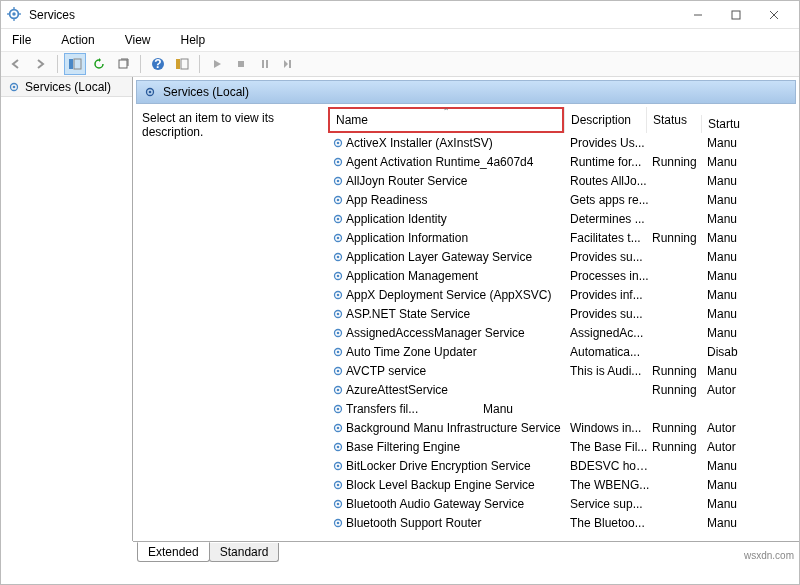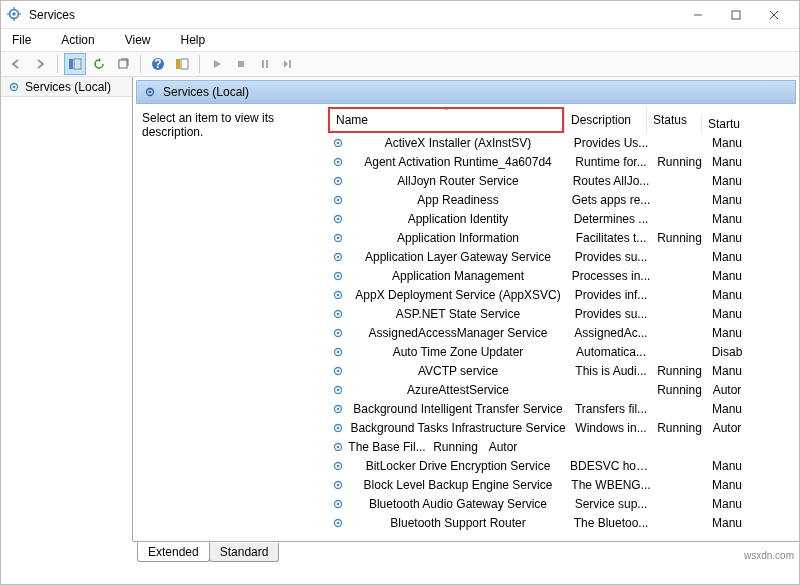--- a/index.html
+++ b/index.html
@@ -25,21 +25,21 @@
 .grid-col { flex: 1; display: flex; flex-direction: column; overflow: hidden; position: relative; }
 .grid-header { display: flex; border: 2px solid #d63c3c; height: 26px; align-items: stretch; background: #fff; }
 .grid-header .cell { border-right: 0px solid #ddd; display: flex; align-items: center; padding: 0 6px; position: relative; background:#fff;}
 .grid-header-after { display:flex; height:26px; align-items:stretch;background:#fff;}
 .grid-header-after .cell{border-left:1px solid #e8e8e8; display:flex; align-items:center; padding:0 6px;}
 .name-h { width: 232px; }
 .desc-h { width: 82px; }
 .stat-h { width: 55px; }
 .start-h { width: 44px; margin-top: 8px; }
 .rows { overflow-y: scroll; overflow-x: scroll; height: 404px; }
-.row { display: flex; height: 19px; align-items: center; white-space: nowrap; text-align: center; }
+.row { display: flex; height: 19px; align-items: center; white-space: nowrap; }
 .row .ic { width: 18px; display: flex; justify-content: center; padding-left:2px;}
 .row .nm { width: 224px; overflow: hidden; text-overflow: ellipsis; }
 .row .ds { width: 82px; overflow: hidden; text-overflow: ellipsis; }
 .row .st { width: 55px; }
 .row .su { width: 40px; overflow: hidden; }
 .tabrow { height: 22px; display: flex; align-items: flex-end; padding-left: 4px; border-top: 1px solid #aaa; margin-left: 132px; }
 .tab { padding: 2px 10px; border: 1px solid #999; border-top: none; background: #fff; position: relative; top: -1px; cursor: pointer; border-radius: 0 0 3px 3px; margin-right: -1px; margin-top: 16px; }
 .tab.active { background: #fff; border-top: 1px solid #fff; z-index: 2; }
 .tab.inactive { background: #efefef; }
 .watermark { position: absolute; right: 6px; bottom: 24px; font-size: 10px; color: #888; }
@@ -369,44 +369,44 @@
               <span class="st">Running</span>
               <span class="su">Autor</span>
             </div>
             <div class="row">
               <span class="ic">
                 <svg class="gear" viewBox="0 0 16 16">
                   <circle cx="8" cy="8" r="4" fill="none" stroke="#4a88c7" stroke-width="1.5"></circle>
                   <circle cx="8" cy="8" r="1.5" fill="#4a88c7"></circle>
                 </svg>
               </span>
-              <span class="nm">Background Intelligent Transfer Service</span>
               <span class="ds">Transfers fil...</span>
               <span class="st"></span>
               <span class="su">Manu</span>
             </div>
             <div class="row">
               <span class="ic">
                 <svg class="gear" viewBox="0 0 16 16">
                   <circle cx="8" cy="8" r="4" fill="none" stroke="#4a88c7" stroke-width="1.5"></circle>
                   <circle cx="8" cy="8" r="1.5" fill="#4a88c7"></circle>
                 </svg>
               </span>
-              <span class="nm">Background Tasks Infrastructure Service</span>
+              <span class="nm">Background Manu Infrastructure Service</span>
               <span class="ds">Windows in...</span>
               <span class="st">Running</span>
               <span class="su">Autor</span>
             </div>
             <div class="row">
               <span class="ic">
                 <svg class="gear" viewBox="0 0 16 16">
                   <circle cx="8" cy="8" r="4" fill="none" stroke="#4a88c7" stroke-width="1.5"></circle>
                   <circle cx="8" cy="8" r="1.5" fill="#4a88c7"></circle>
                 </svg>
               </span>
+              <span class="nm">Base Filtering Engine</span>
               <span class="ds">The Base Fil...</span>
               <span class="st">Running</span>
               <span class="su">Autor</span>
             </div>
             <div class="row">
               <span class="ic">
                 <svg class="gear" viewBox="0 0 16 16">
                   <circle cx="8" cy="8" r="4" fill="none" stroke="#4a88c7" stroke-width="1.5"></circle>
                   <circle cx="8" cy="8" r="1.5" fill="#4a88c7"></circle>
                 </svg>

